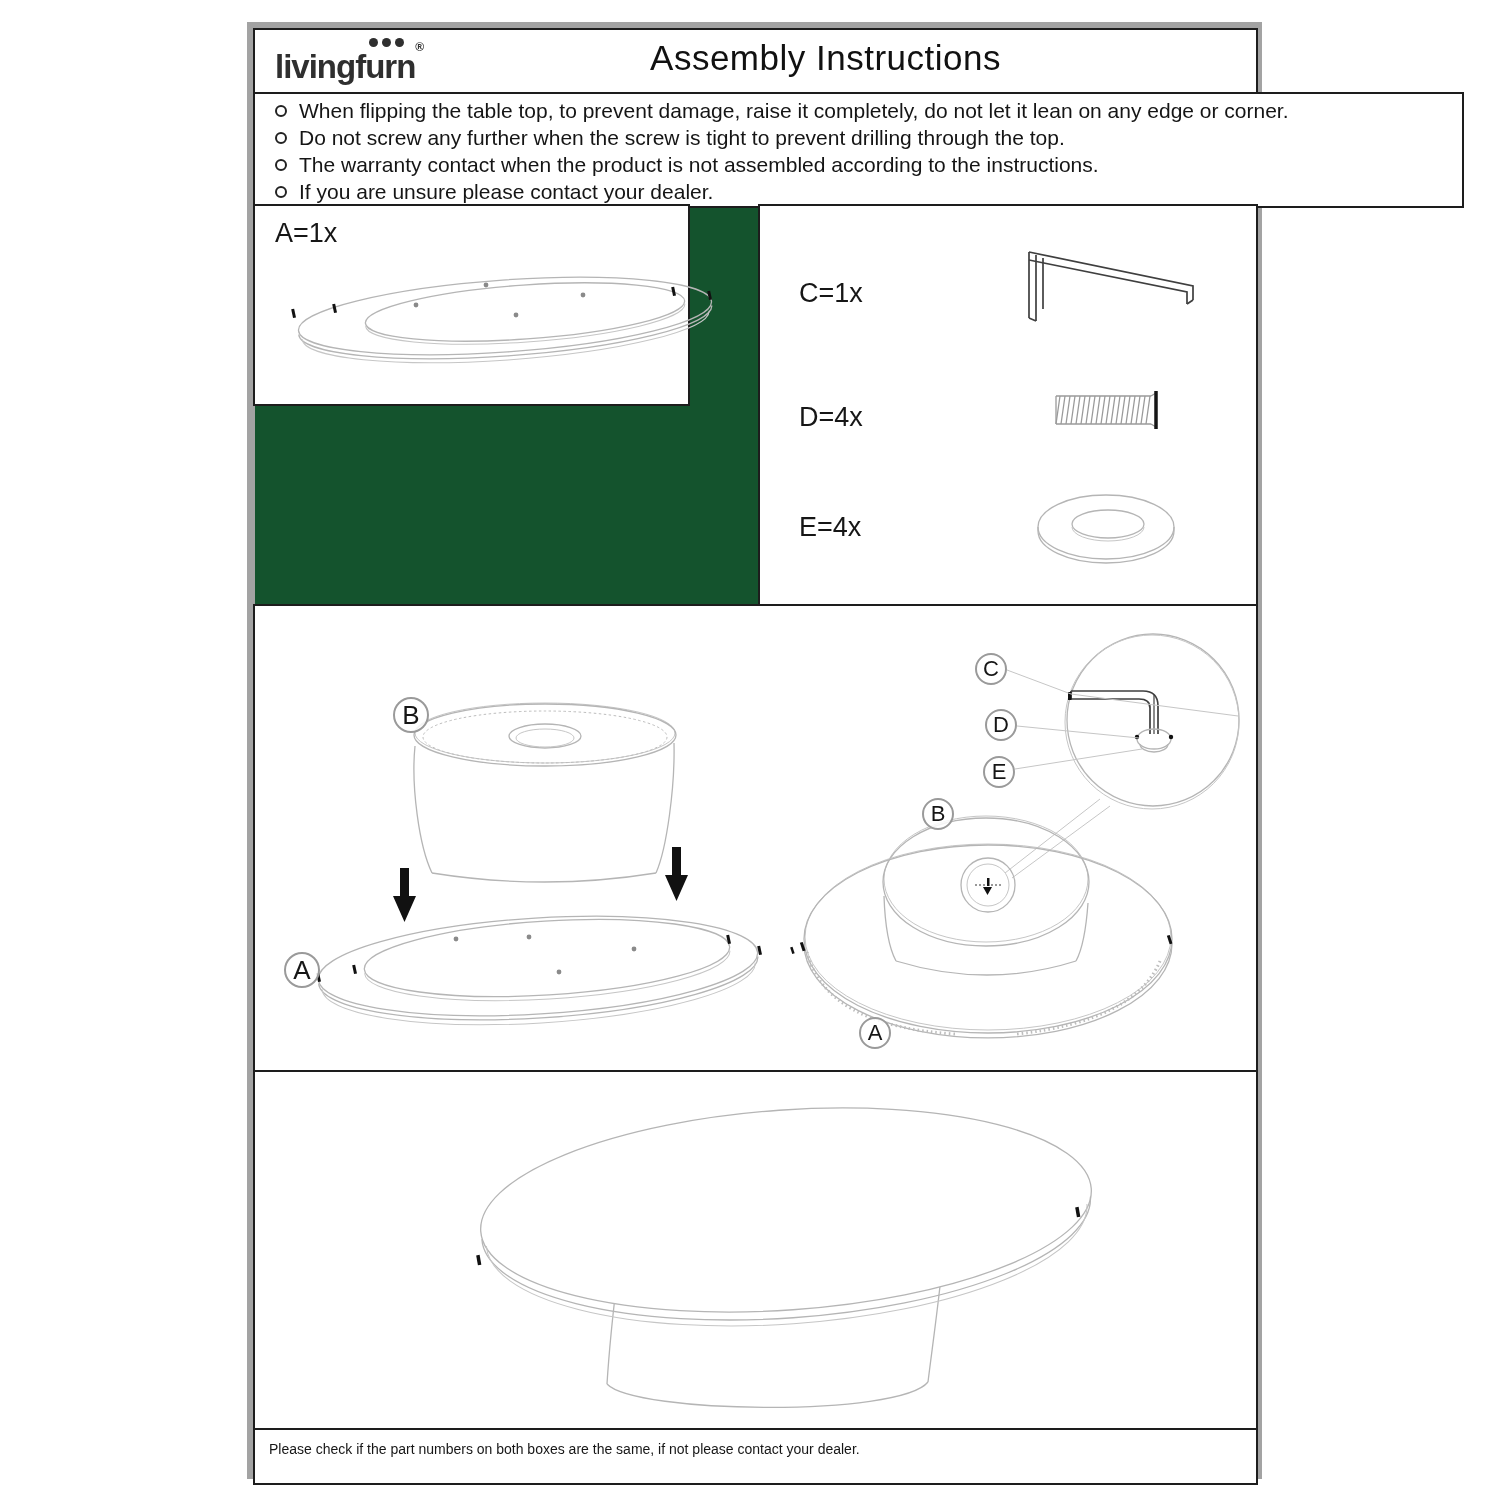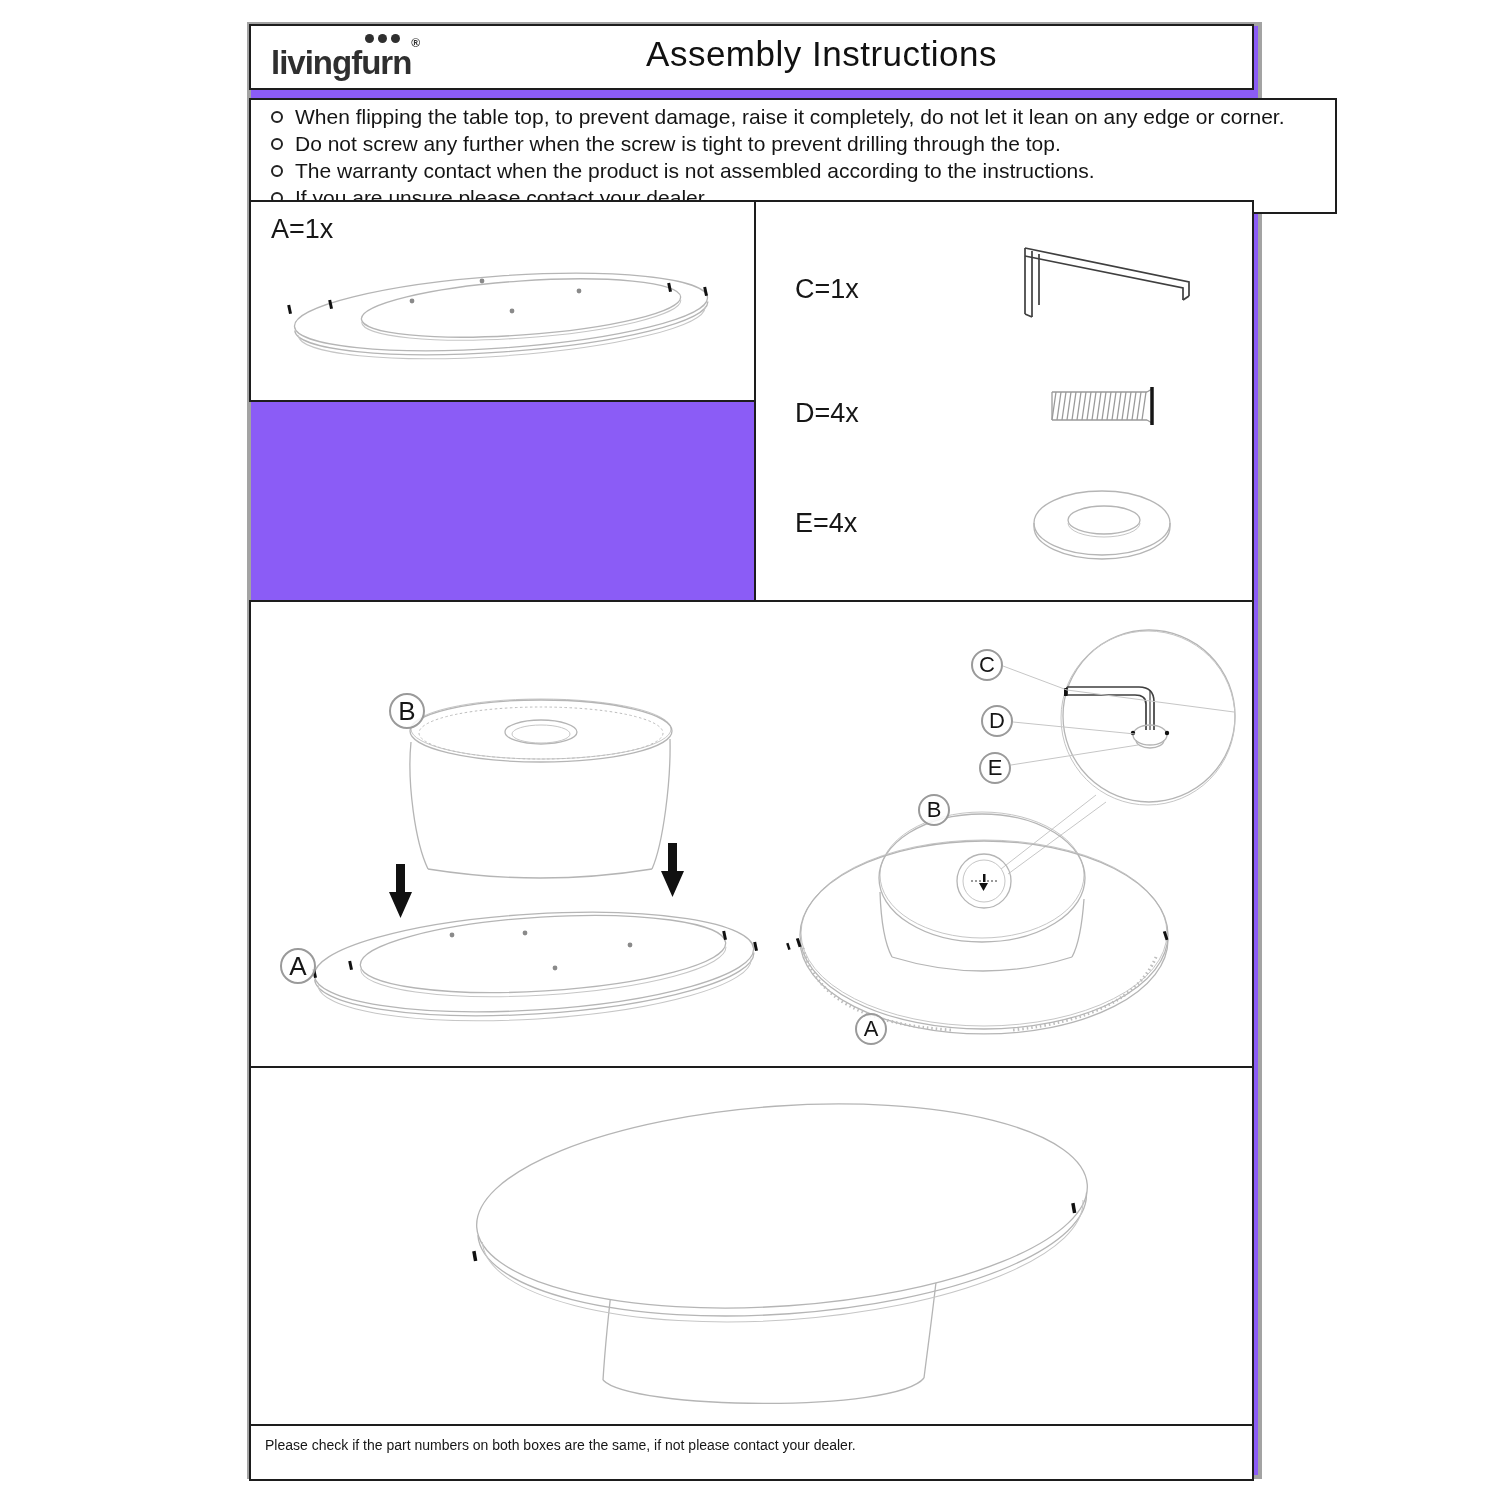--- a/index.html
+++ b/index.html
@@ -1,18 +1,18 @@
 <!DOCTYPE html>
 <html><head>
 <meta charset="utf-8">
 <style>
   html,body{margin:0;padding:0;background:#ffffff;width:1500px;height:1500px;
     font-family:"Liberation Sans", sans-serif;color:#151515;}
   .outer{position:absolute;left:247px;top:22px;width:1015px;height:1457px;
-    border:4px solid #a3a3a3;box-sizing:border-box;background:#8b5cf6;padding-left:24px;}
+    border:8px solid #a3a3a3;box-sizing:border-box;background:#14532d;padding-left:24px;}
   .sec{position:absolute;background:#fff;border:2px solid #1d1d1d;box-sizing:border-box;}
   
   .logo-wrap{position:absolute;left:20px;top:6px;width:220px;height:54px;}
   .logo-text{font-size:33px;font-weight:bold;letter-spacing:-1px;color:#2f2f2f;
     position:absolute;left:0;top:12px;white-space:nowrap;}
   .logo-reg{font-size:12px;vertical-align:top;position:relative;top:-8px;}
   .logo-dots{position:absolute;left:94px;top:2px;display:flex;gap:4px;}
   .logo-dots span{width:9px;height:9px;border-radius:50%;background:#2f2f2f;display:block;}
   .doc-title{position:absolute;left:200px;right:60px;top:8px;text-align:center;
     font-size:35px;color:#111;letter-spacing:0.5px;}
@@ -52,40 +52,40 @@
       <div class="logo-dots">
         <span></span>
           <span></span>
           <span></span>
       </div>
       <div class="logo-text"><span>livingfurn</span><span class="logo-reg">®</span></div>
     </div>
     <div class="doc-title">Assembly Instructions</div>
   </div>
 
-  <div class="sec notes" style="left:-2px;top:72px;width:1088px;height:116px;">
+  <div class="sec notes" style="left:-2px;top:62px;width:1211px;height:116px;">
     <div class="note-line">
         <span class="b"></span>
         <span>When flipping the table top, to prevent damage, raise it completely, do not let it lean on any edge or corner.</span>
       </div>
     <div class="note-line">
         <span class="b"></span>
         <span>Do not screw any further when the screw is tight to prevent drilling through the top.</span>
       </div>
     <div class="note-line">
         <span class="b"></span>
         <span>The warranty contact when the product is not assembled according to the instructions.</span>
       </div>
     <div class="note-line">
         <span class="b"></span>
         <span>If you are unsure please contact your dealer.</span>
       </div>
   </div>
 
-  <div class="sec" style="left:-2px;top:174px;width:507px;height:202px;">
+  <div class="sec" style="left:-2px;top:174px;width:437px;height:202px;">
     <div class="part-label" style="left:20px;top:12px;">A=1x</div>
     <svg width="501" height="166" viewBox="0 0 501 166" style="position:absolute;left:0;top:26px;">
       <g transform="translate(250,84) rotate(-4)" class="ln">
         <ellipse rx="207" ry="36"></ellipse>
         <path d="M-207,4 A207,36 0 0 0 207,4"></path>
         <path d="M-204,9 A204,35 0 0 0 204,9" class="ln2"></path>
       </g>
       <g transform="translate(270,80) rotate(-4)" class="ln">
         <ellipse rx="160" ry="27"></ellipse>
         <path d="M-160,3 A160,27 0 0 0 160,3" class="ln2"></path>

